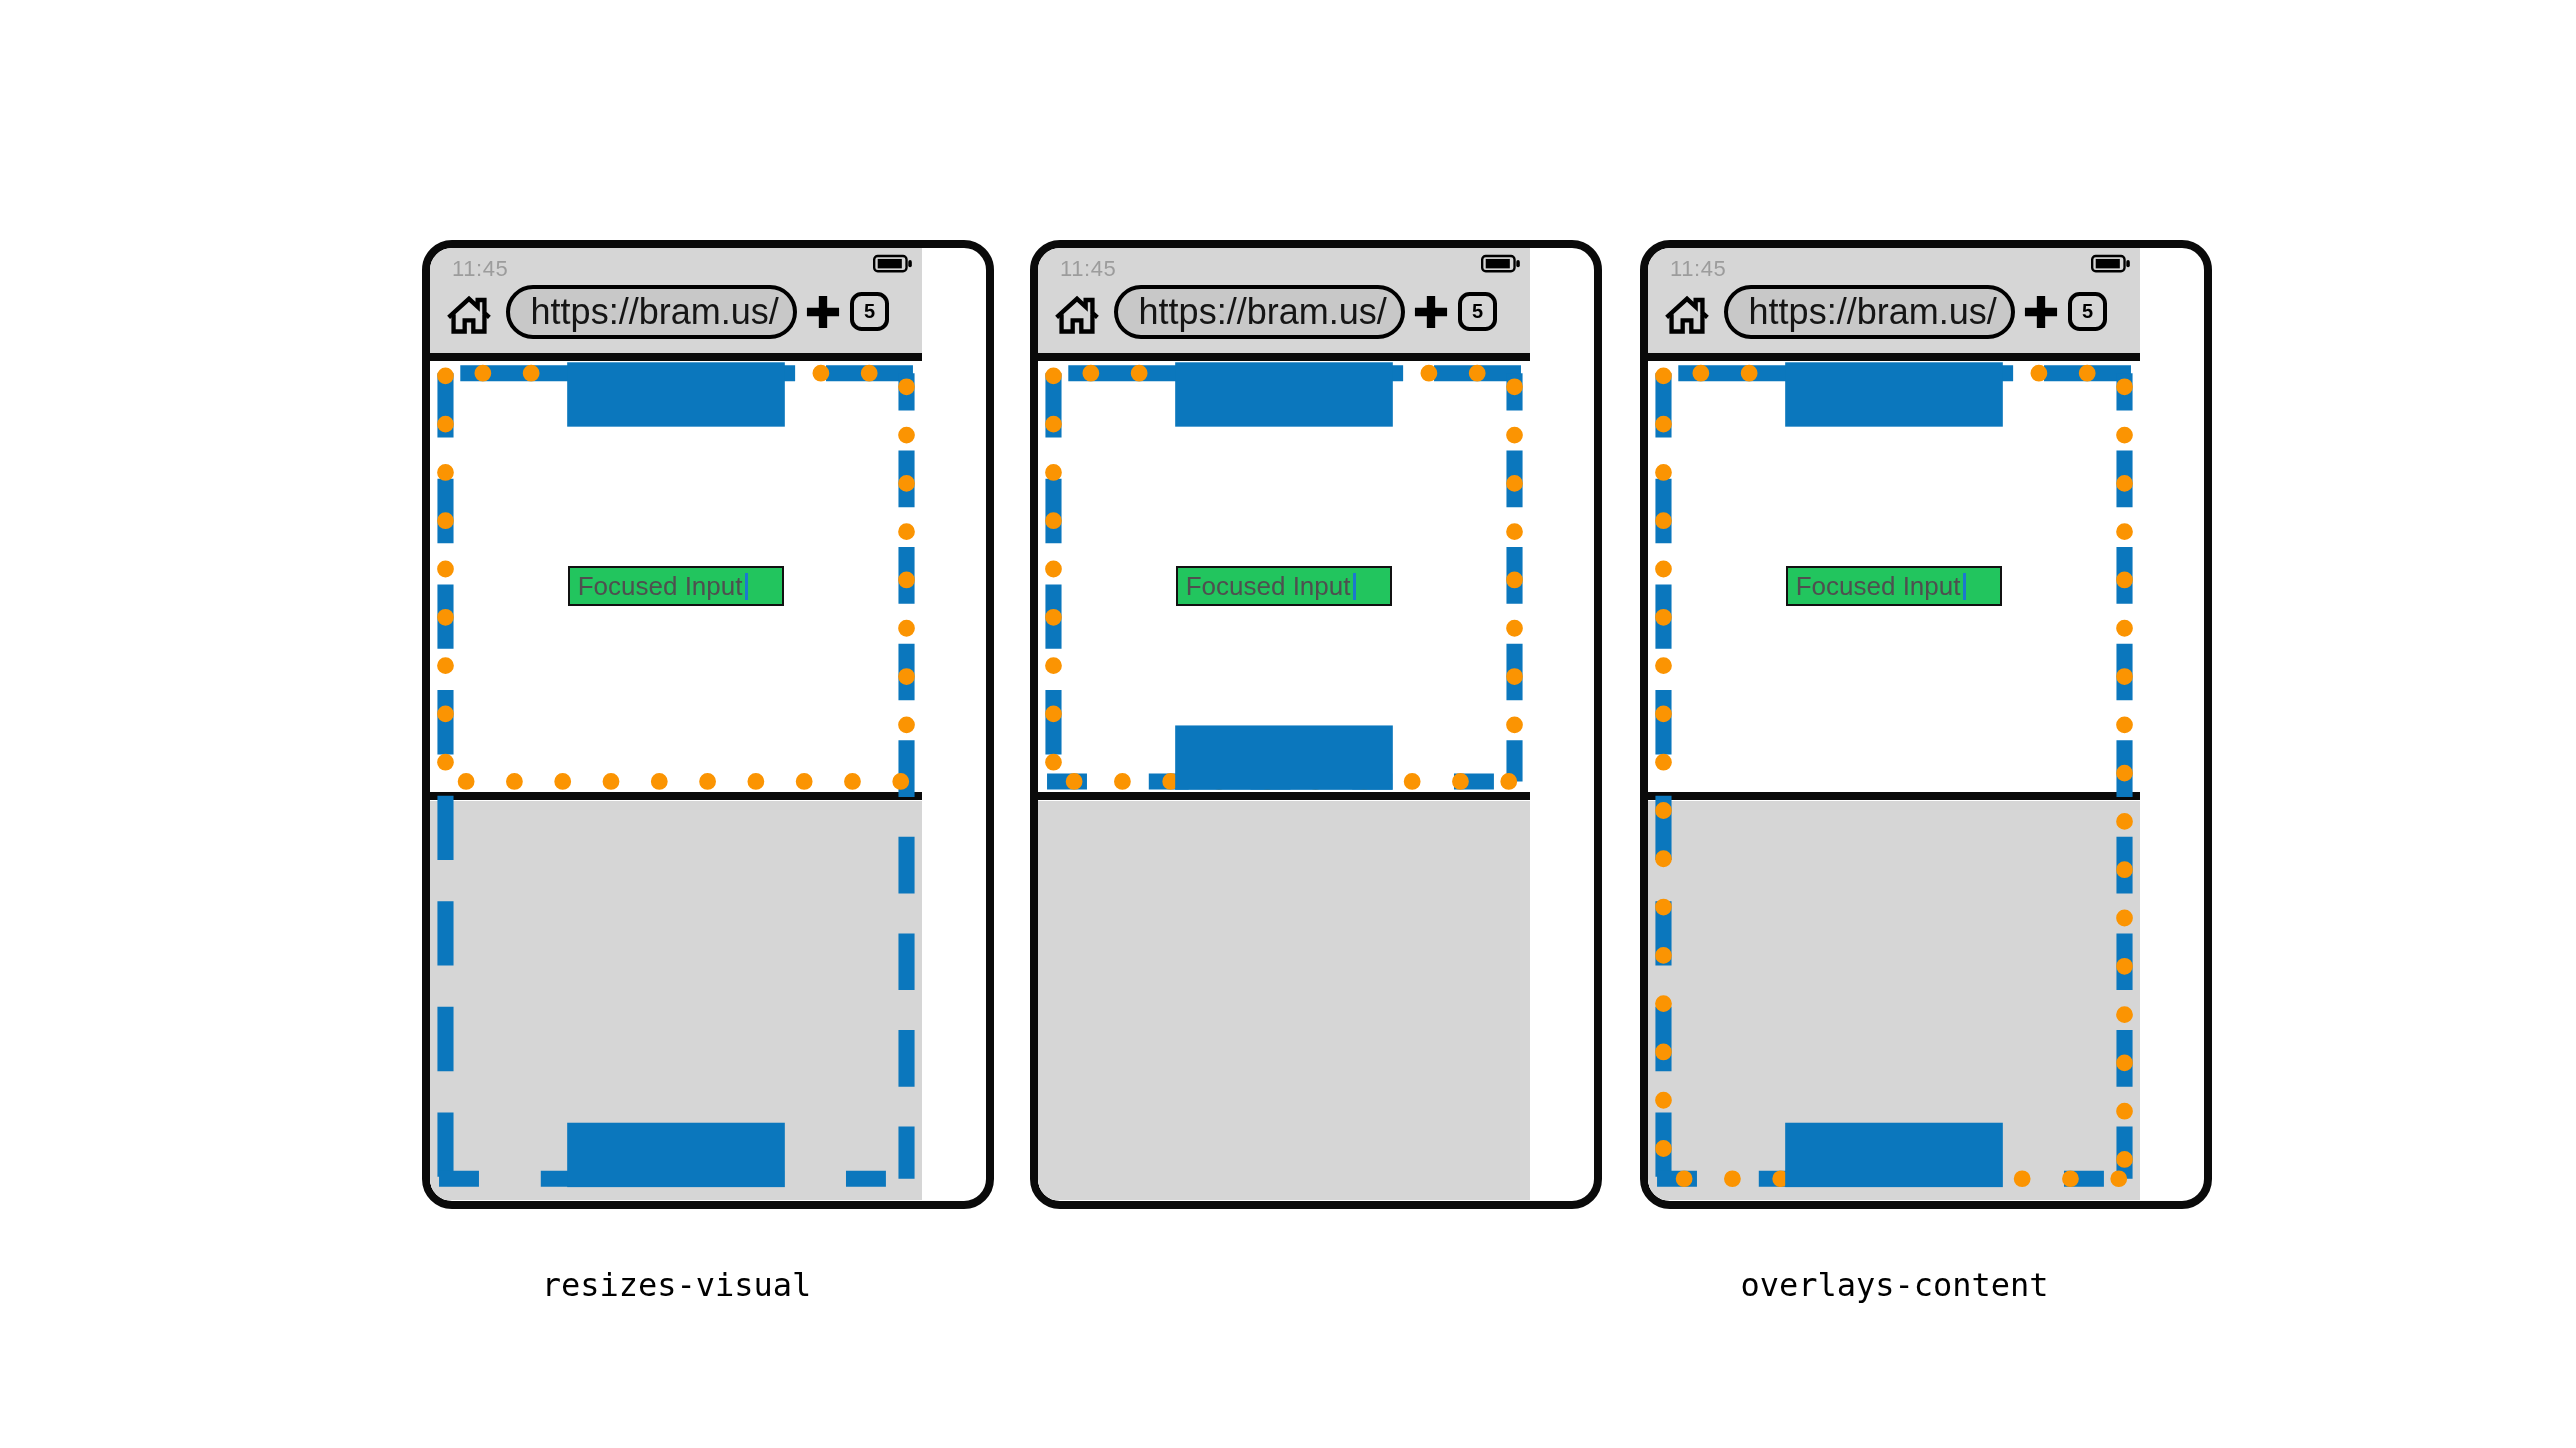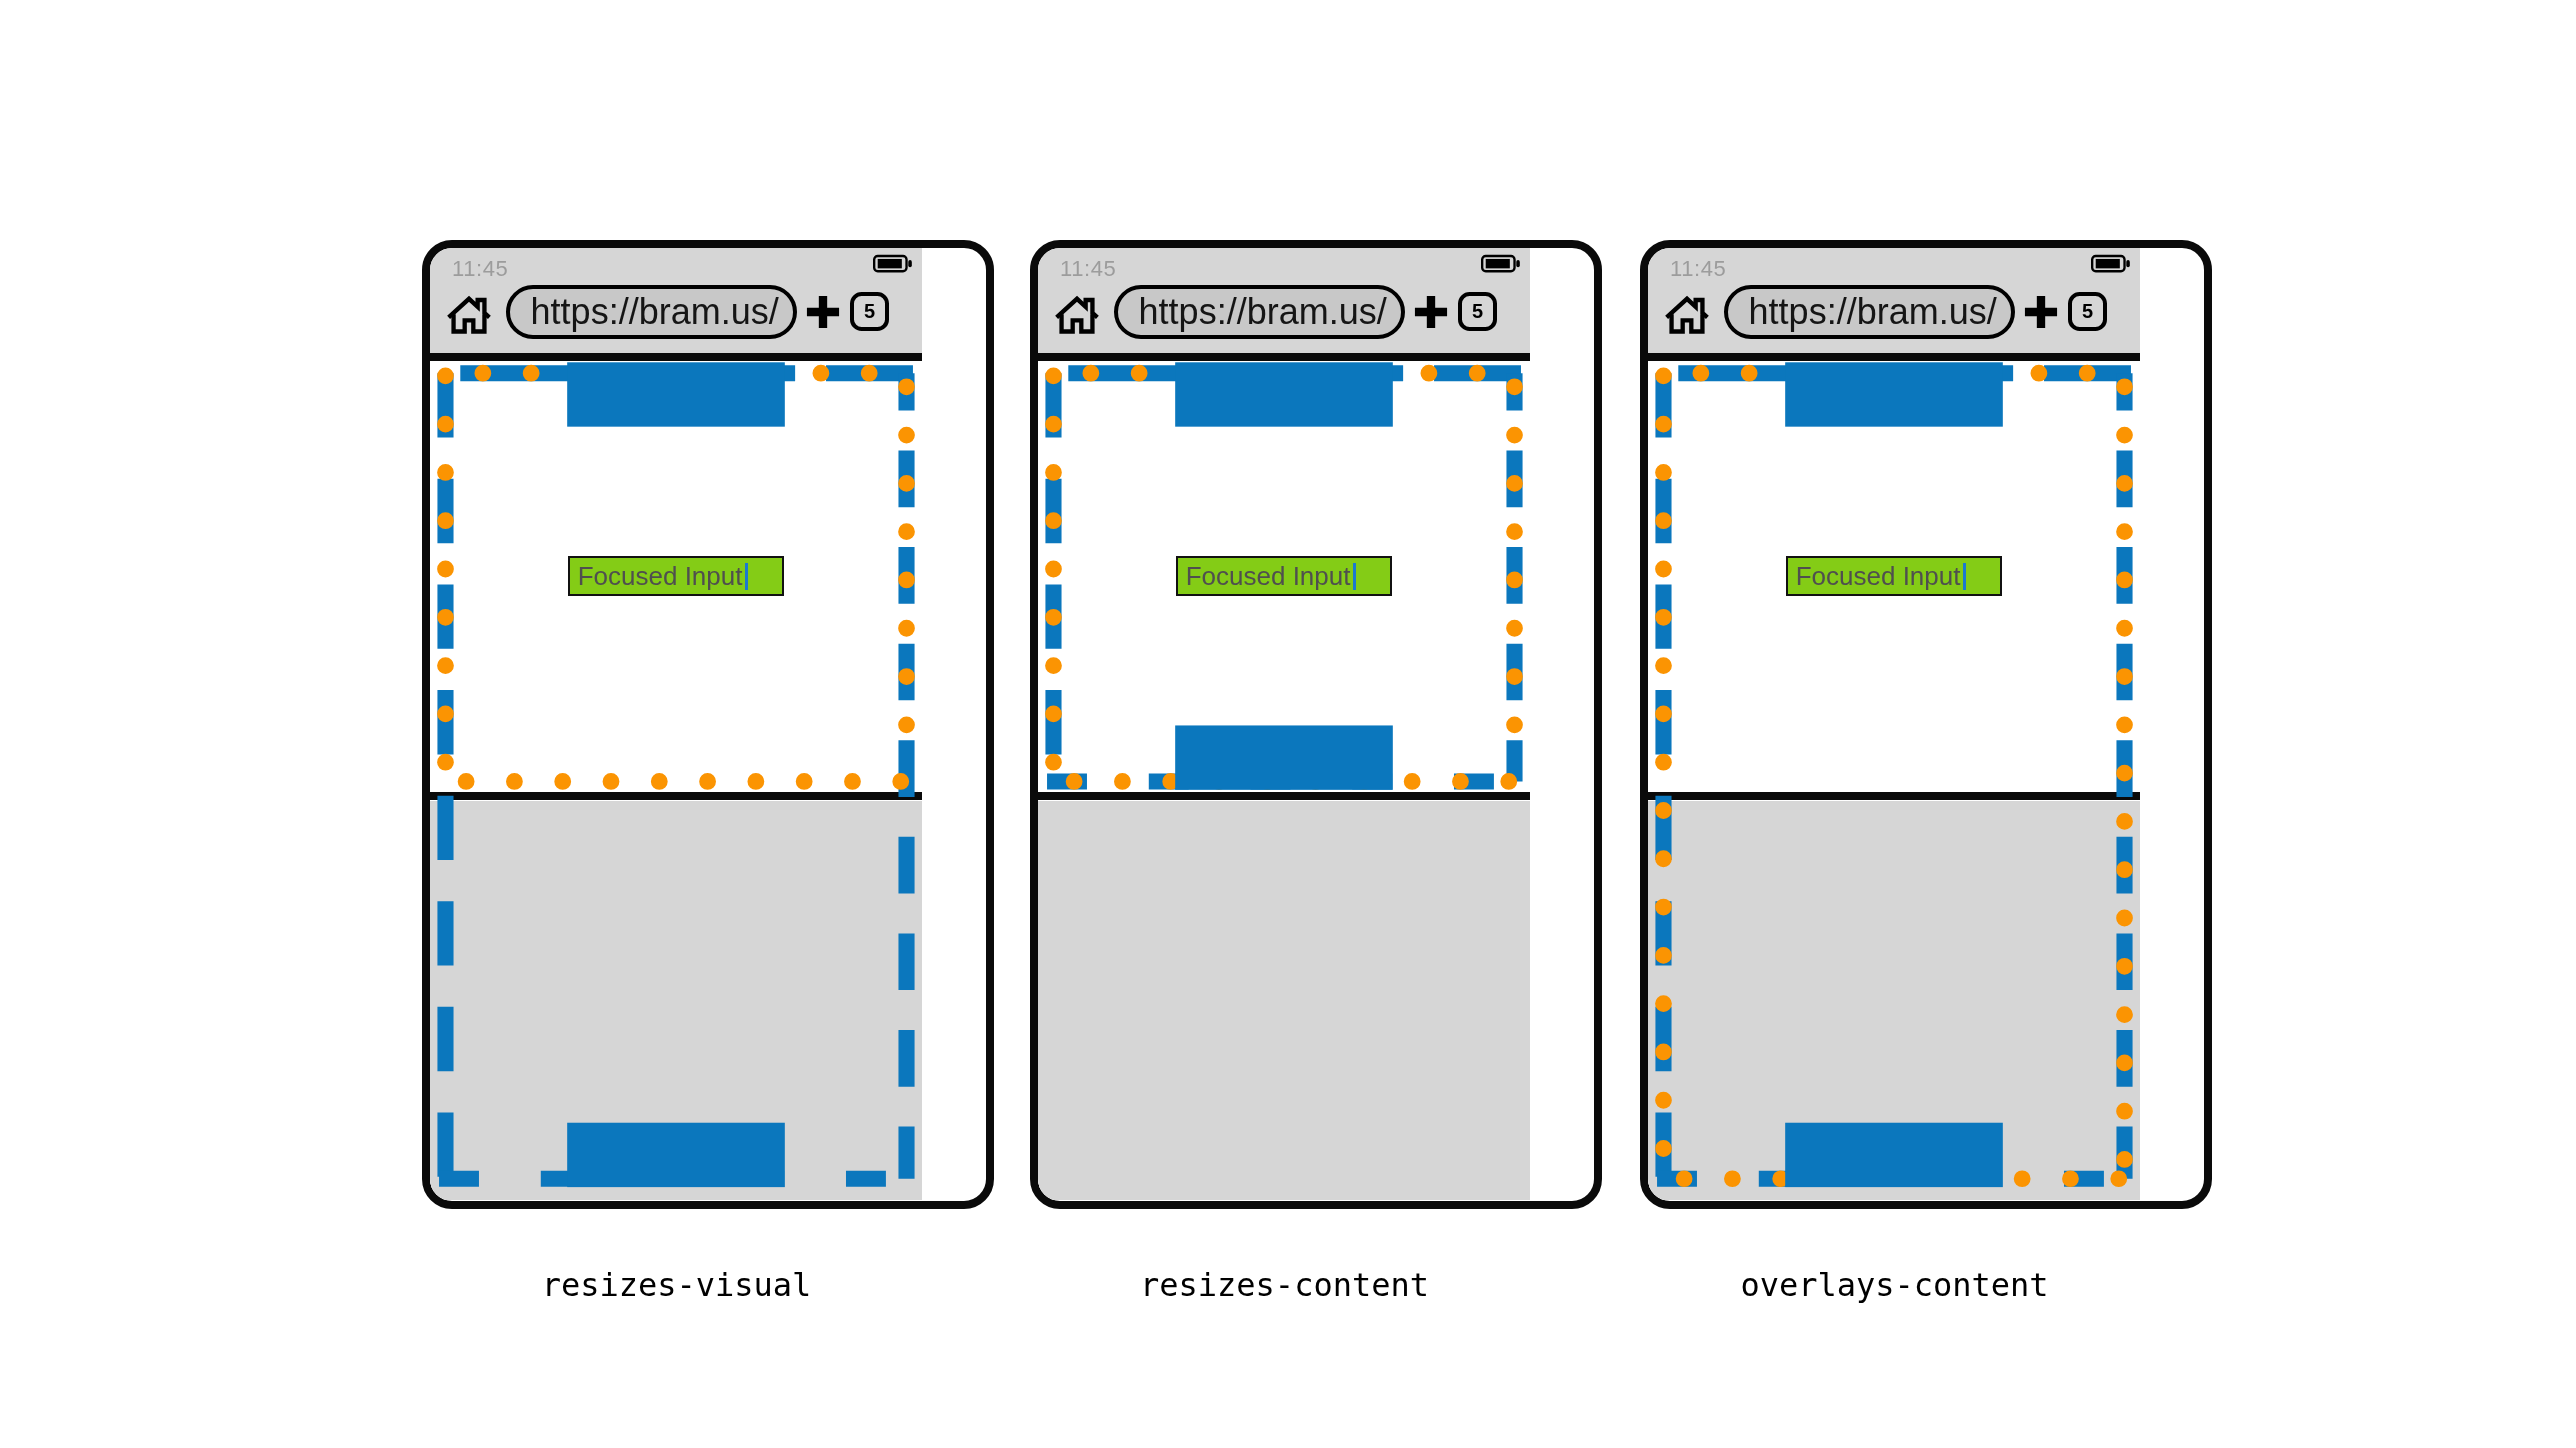--- a/index.html
+++ b/index.html
@@ -34,21 +34,21 @@
 
   
   .content{position:absolute;left:0;top:113px;width:492px;height:839px;background:#fff;}
   .keyline{position:absolute;left:0;top:431px;width:492px;height:8.4px;background:var(--frame);}
   .keyboard{position:absolute;left:0;top:440px;width:492px;height:399px;background:var(--keyboard);}
   .page-art{position:absolute;left:0;top:0;width:492px;height:839px;}
   .bl{stroke:var(--blue);stroke-width:25;fill:none;}
   .ol{stroke:var(--orange);stroke-width:26;fill:none;stroke-dasharray:0.1 74.9;stroke-linecap:round;}
   .blk{fill:var(--blue);}
 
-  .inputbox{position:absolute;left:138px;top:195px;width:216px;height:40px;background:#84cc16;
+  .inputbox{position:absolute;left:138px;top:205px;width:216px;height:40px;background:#22c55e;
     border:2.6px solid #111;display:flex;align-items:center;padding-left:7.7px;}
   .inputbox span{font-size:26px;color:var(--inputtext);white-space:nowrap;}
   .caret{display:inline-block;width:3.2px;height:27px;background:var(--caret);margin-left:2.6px;}
 
   
   .plabel{position:absolute;top:1266px;width:509px;text-align:center;
     font-family:"DejaVu Sans Mono",monospace;font-size:32px;color:#000;}
 
   .p1{left:422px;} .p2{left:1030px;} .p3{left:1640px;}
   .l1{left:422px;} .l2{left:1030px;} .l3{left:1640px;}
@@ -143,21 +143,20 @@
           <rect class="blk" x="213" y="2" width="338" height="100"></rect>
           <rect class="blk" x="213" y="566" width="338" height="100"></rect>
         </svg>
         <div class="inputbox">
           <span>Focused Input</span>
           <span class="caret"></span>
         </div>
       </div>
     </div>
   </section>
-  <div class="plabel l2">resizes-content</div>
 
   <section class="phone p3">
     <div class="inner">
       <div class="chrome">
         <span class="time">11:45</span>
         <svg class="battery" viewBox="0 0 68 32">
           <rect x="2" y="3" width="55" height="26" rx="6" fill="none" stroke="#000" stroke-width="4"></rect>
           <rect x="8" y="8" width="41" height="16" fill="#000"></rect>
           <rect x="60" y="10" width="6" height="12" rx="3" fill="#000"></rect>
         </svg>

